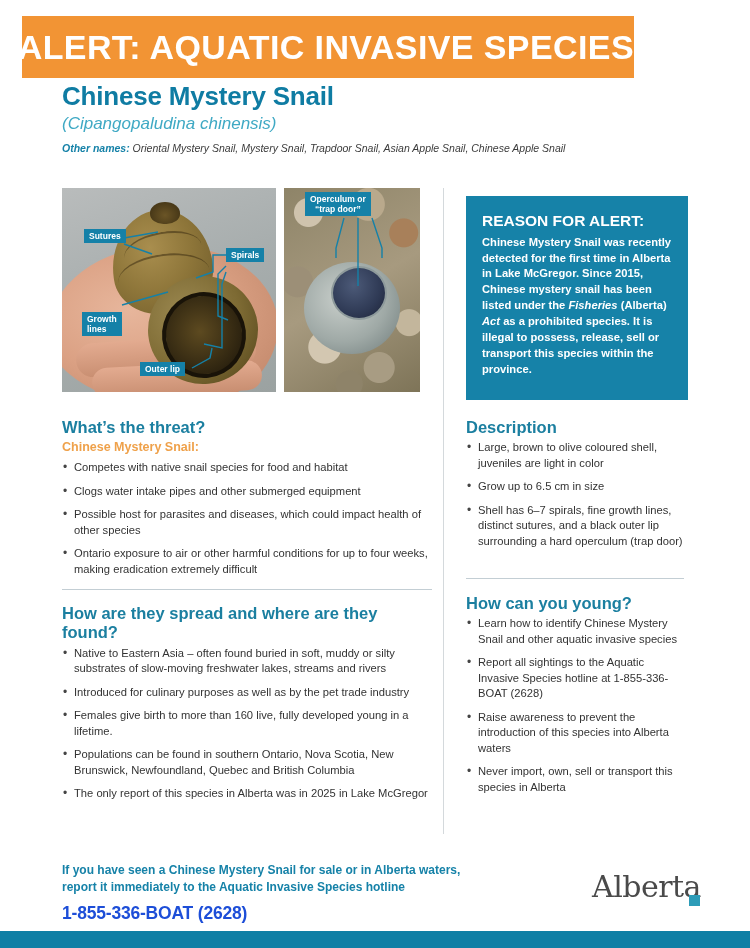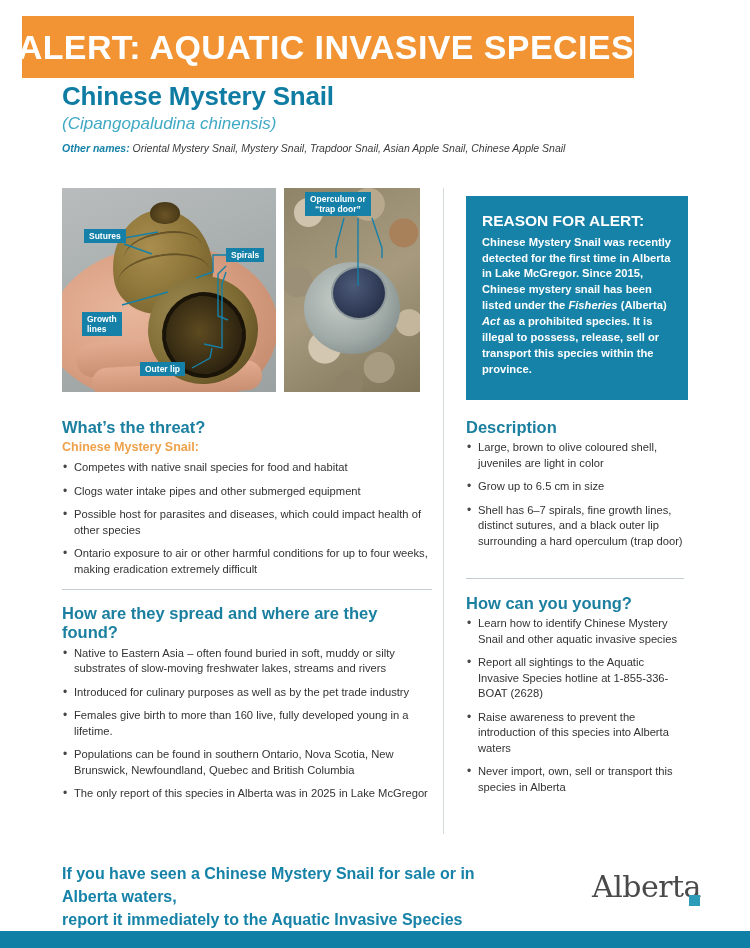--- a/index.html
+++ b/index.html
@@ -201,21 +201,21 @@
   }
   .hr-left  { left: 62px;  top: 589px; width: 370px; }
   .hr-right { left: 466px; top: 578px; width: 218px; }
 
   
   .footer-text {
     position: absolute; left: 62px; top: 862px; width: 430px;
   }
   .footer-line {
     color: #1682A8;
-    font-size: 16px;
+    font-size: 12px;
     font-weight: bold;
     line-height: 1.45;
   }
   .footer-phone {
     color: #1d4ed8;
     font-size: 17.5px;
     font-weight: bold;
     margin-top: 6px;
     letter-spacing: -0.2px;
   }

